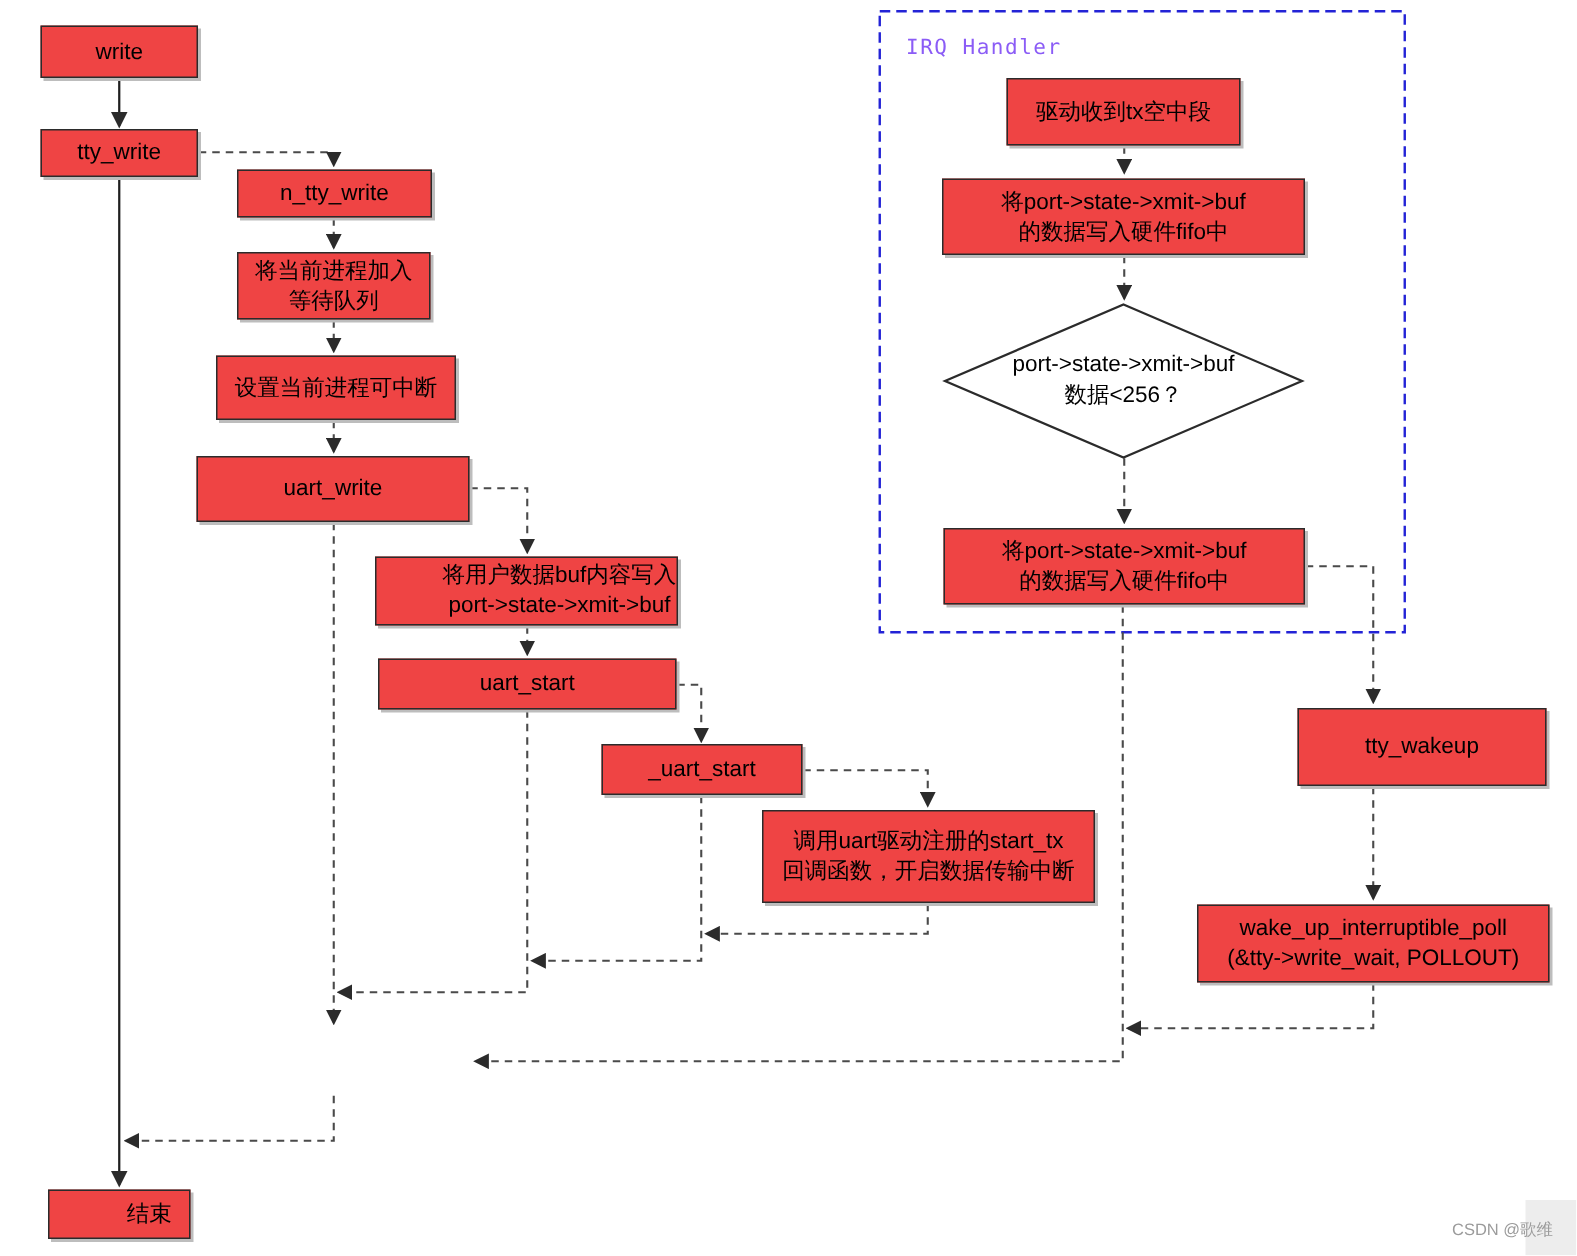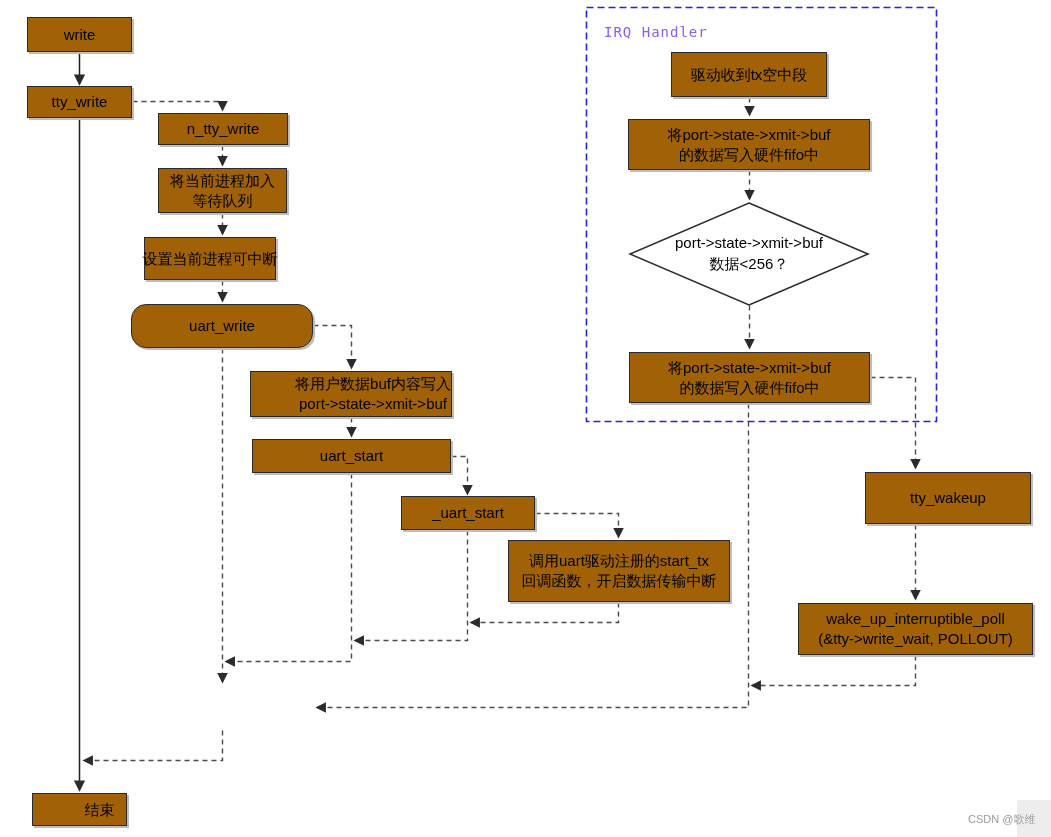--- a/index.html
+++ b/index.html
@@ -6,21 +6,21 @@
   #stage{
     position:relative;
     width:1051px;height:837px;
     background:#fff;
     font-family:"Liberation Sans","DejaVu Sans",sans-serif;
     overflow:hidden;
   }
   #wires{position:absolute;left:0;top:0;z-index:1;}
   .node{
     position:absolute;z-index:2;
-    background:#a16207;
+    background:#ef4444;
     border:1.5px solid #2b2b2b;
     box-shadow:2px 2px 0 #bdbdbd;
     box-sizing:border-box;
     display:flex;flex-direction:column;
     align-items:center;justify-content:center;
     text-align:center;
     font-size:15px;color:#000;line-height:1.32;
     white-space:nowrap;
   }
   .diamond-text{
@@ -98,25 +98,25 @@
 
   <div class="node" style="left:158px;top:113px;width:130px;height:32px;">
     <span>n_tty_write</span>
   </div>
 
   <div class="node" style="left:158px;top:168px;width:129px;height:45px;">
     <span>将当前进程加入</span>
     <span>等待队列</span>
   </div>
 
-  <div class="node" style="left:144px;top:237px;width:132px;height:43px;">
+  <div class="node" style="left:144px;top:237px;width:160px;height:43px;">
     <span>设置当前进程可中断</span>
   </div>
 
-  <div class="node" style="left:131px;top:304px;width:182px;height:44px;border-radius:15px;">
+  <div class="node" style="left:131px;top:304px;width:182px;height:44px;">
     <span>uart_write</span>
   </div>
 
   <div class="node" style="left:250px;top:371px;width:202px;height:46px;padding-left:44px;">
     <span>将用户数据buf内容写入</span>
     <span>port-&gt;state-&gt;xmit-&gt;buf</span>
   </div>
 
   <div class="node" style="left:252px;top:439px;width:199px;height:34px;">
     <span>uart_start</span>

